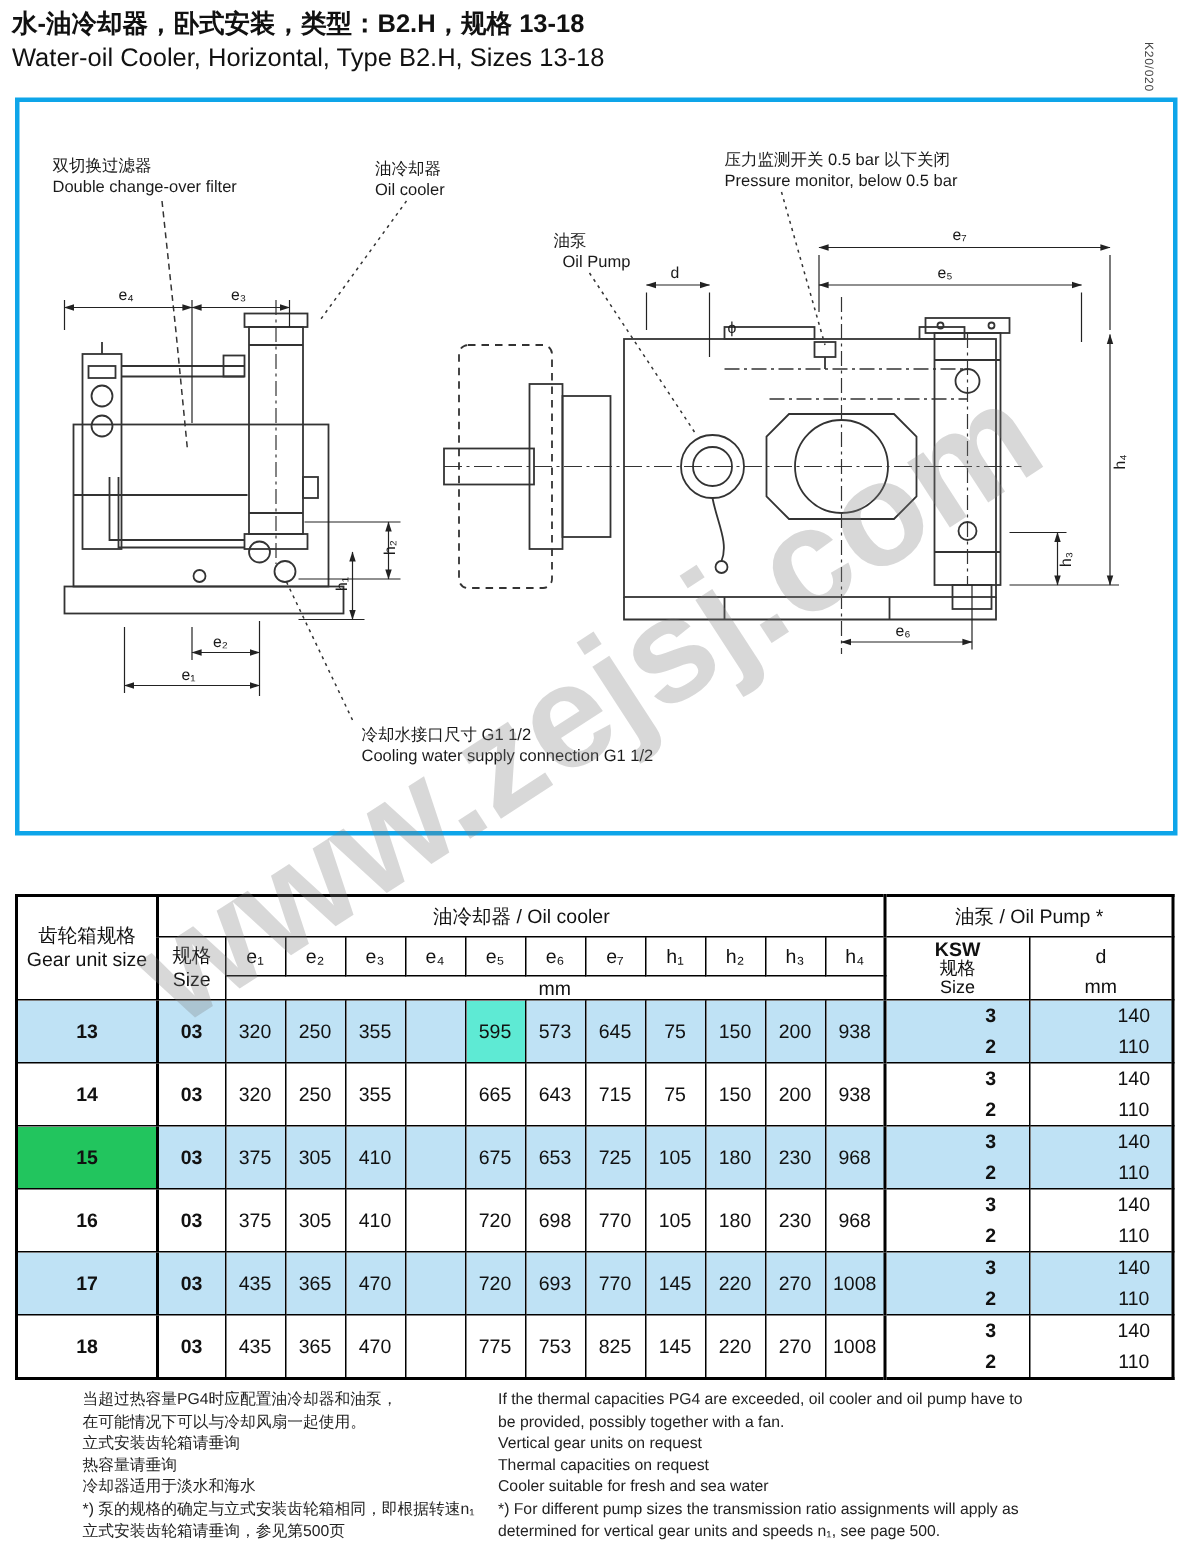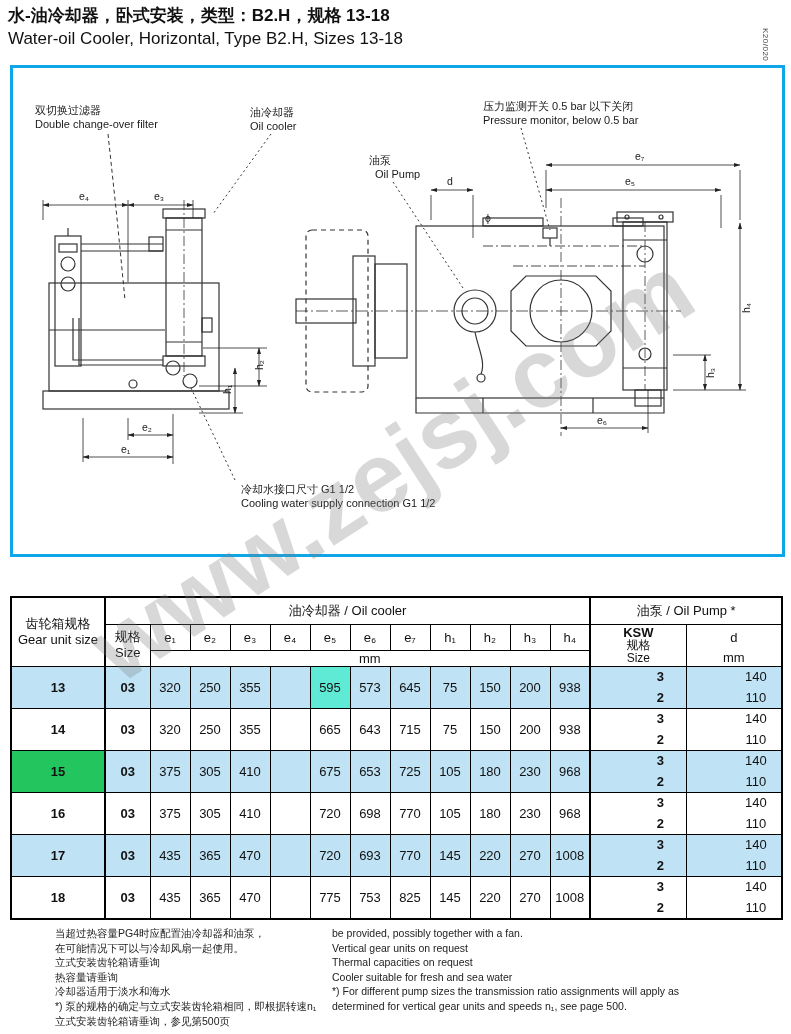--- a/index.html
+++ b/index.html
@@ -471,20 +471,21 @@
   <div class="notes notes-cn">
       <div>当超过热容量PG4时应配置油冷却器和油泵，</div>
       <div>在可能情况下可以与冷却风扇一起使用。</div>
       <div>立式安装齿轮箱请垂询</div>
       <div>热容量请垂询</div>
       <div>冷却器适用于淡水和海水</div>
       <div>*) 泵的规格的确定与立式安装齿轮箱相同，即根据转速n₁</div>
       <div>立式安装齿轮箱请垂询，参见第500页</div>
     </div>
   <div class="notes notes-en">
+      <div>If the thermal capacities PG4 are exceeded, oil cooler and oil pump have to</div>
       <div>be provided, possibly together with a fan.</div>
       <div>Vertical gear units on request</div>
       <div>Thermal capacities on request</div>
       <div>Cooler suitable for fresh and sea water</div>
       <div>*) For different pump sizes the transmission ratio assignments will apply as</div>
       <div>determined for vertical gear units and speeds n₁, see page 500.</div>
     </div>
 
 </div>
 

